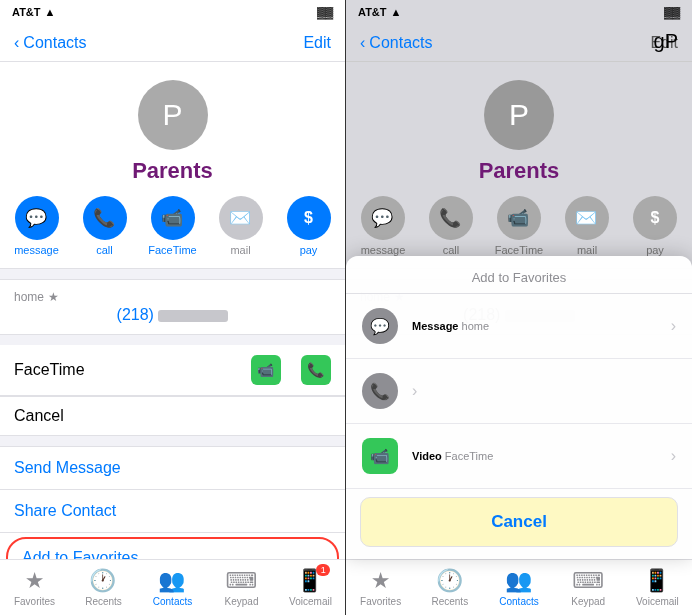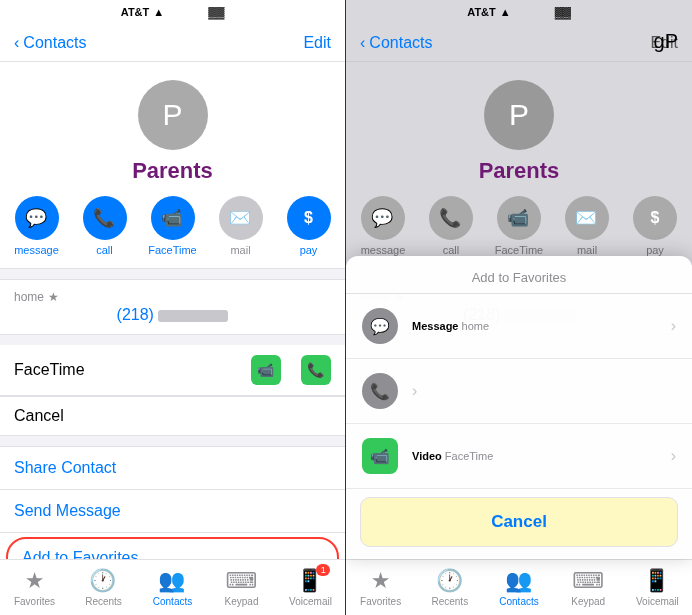--- a/index.html
+++ b/index.html
@@ -22,21 +22,21 @@
       overflow: hidden;
       position: relative;
     }
 
     
     .status-bar {
       height: 24px;
       background: #fff;
       display: flex;
       align-items: center;
-      justify-content: center;
+      justify-content: space-between;
       padding: 0 12px;
       font-size: 11px;
       font-weight: 600;
     }
     .status-left { display: flex; align-items: center; gap: 4px; }
     .status-center { font-size: 12px; font-weight: 400; margin-top: 41px; }
     .status-right { display: flex; align-items: center; gap: 4px; }
 
     
     .nav-bar {
@@ -418,22 +418,22 @@
         <div class="ft-icon video">📹</div>
         <div class="ft-icon phone">📞</div>
       </div>
     </div>
 
     <div class="notes-row" style="border-top:1px solid #e0e0e5;">
       <span class="notes-label">Cancel</span>
     </div>
 
     <div class="link-section">
+      <div class="link-row">Send Message</div>
       <div class="link-row">Share Contact</div>
-      <div class="link-row">Send Message</div>
       <div style="position:relative;margin:0;">
         <div class="link-row" style="color:#007aff;border:2.5px solid #ff3b30;border-radius:20px;margin:4px 6px;padding:10px 14px;">
           <span>Add to Favorites</span>
         </div>
       </div>
 
     </div>
 
   </div>
 

